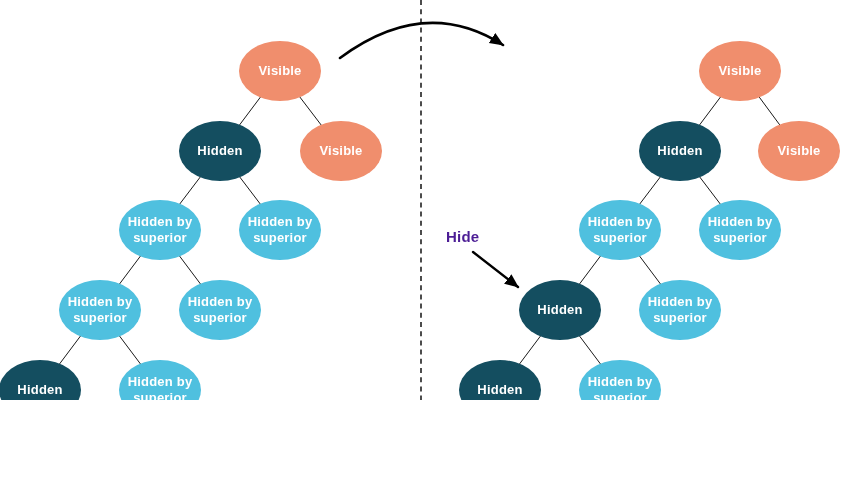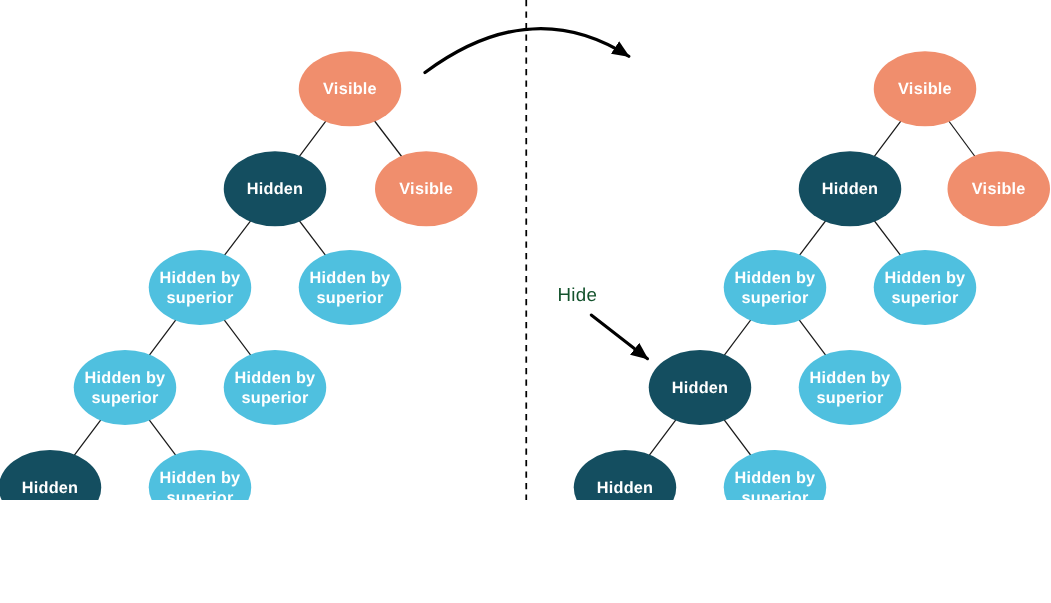--- a/index.html
+++ b/index.html
@@ -41,23 +41,23 @@
     color: #ffffff;
     font-size: 13px;
     font-weight: 600;
     letter-spacing: 0.2px;
     line-height: 1.25;
     padding: 2px 5px;
     box-sizing: border-box;
   }
   .hide-label {
     position: absolute;
-    color: #14532d;
+    color: #4c1d95;
     font-size: 15px;
-    font-weight: 400;
+    font-weight: 700;
     letter-spacing: 0.2px;
     white-space: nowrap;
   }
 </style>
 </head>
 <body>
 
 <div class="stage">
   <svg class="layer" id="connector-layer" viewBox="0 0 841 482">
       <defs>

